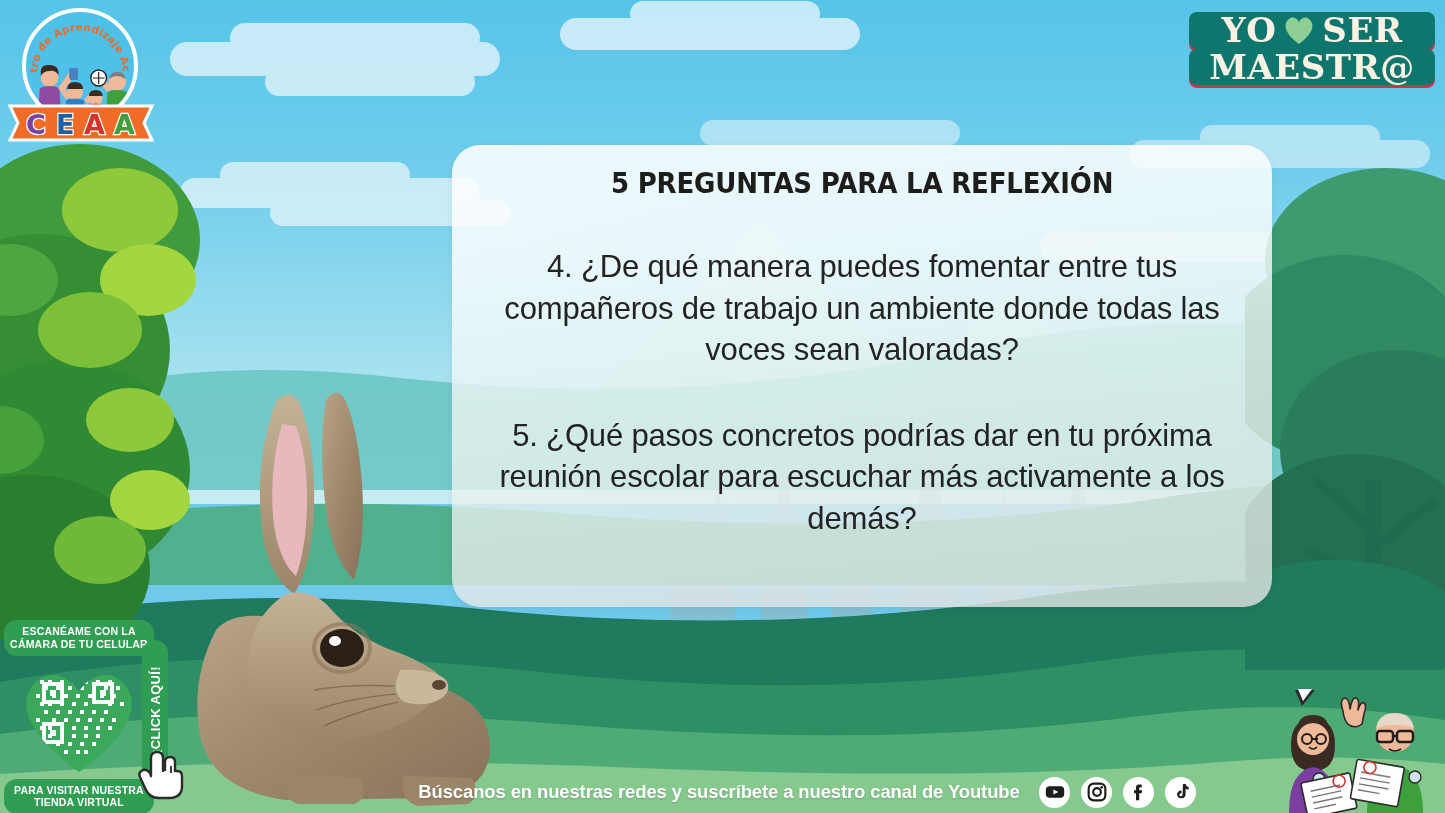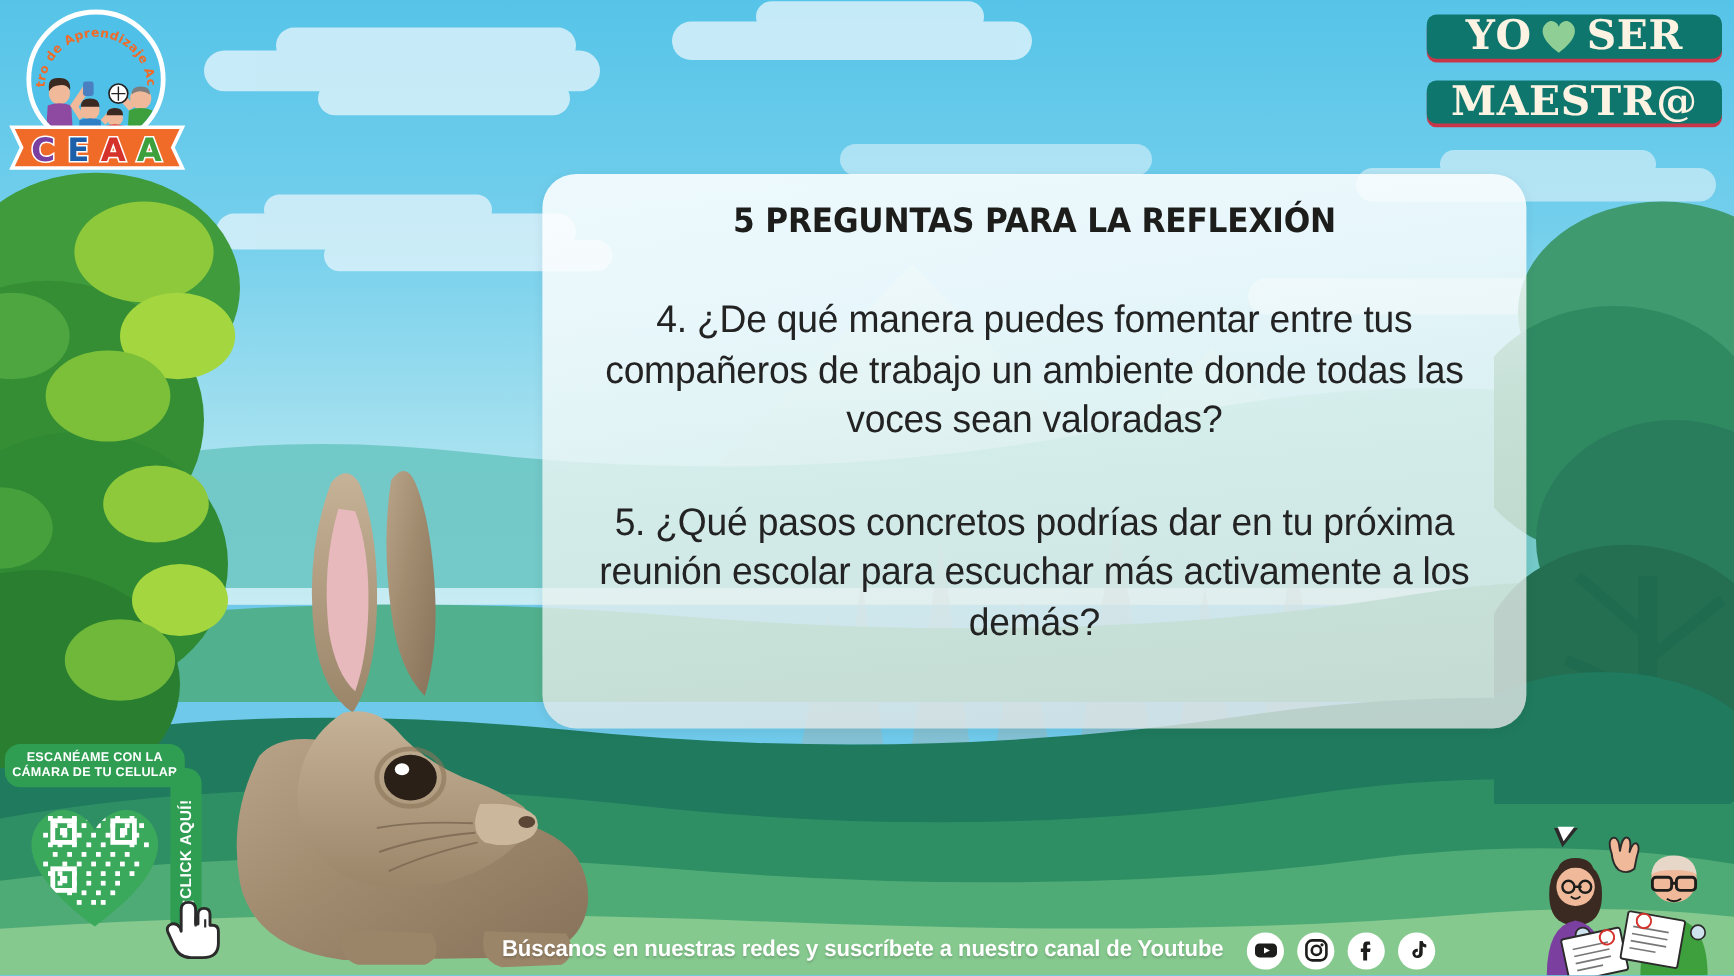--- a/index.html
+++ b/index.html
@@ -83,21 +83,21 @@
   
   .maestro {
     position:absolute; right:10px; top:12px; width:246px; height:92px;
     text-align:center;
   }
   .ms-row {
     display:flex; align-items:center; justify-content:center; gap:6px;
     background:#0f766e; border-radius:8px; padding:1px 10px;
     box-shadow:0 3px 0 #c9364a;
   }
-  .ms-row + .ms-row { margin-top:18px; }
+  .ms-row + .ms-row { margin-top:0; }
   .ms-txt {
     font-family:"DejaVu Serif", serif; font-weight:bold;
     font-size:34px; color:#fdf3e3; letter-spacing:.5px; line-height:1.02;
   }
   .ms-heart { width:34px; height:32px; }
 
   
   .rabbit { position:absolute; left:190px; top:380px; width:320px; height:433px; }
 
   
@@ -439,20 +439,21 @@
         <rect x="30" y="24" width="18" height="18"></rect>
           <rect x="80" y="24" width="18" height="18"></rect>
           <rect x="30" y="64" width="18" height="18"></rect>
       </g>
       <g fill="#ffffff" clip-path="url(#hclip)">
         <rect x="36" y="30" width="6" height="6"></rect>
           <rect x="86" y="30" width="6" height="6"></rect>
           <rect x="36" y="70" width="6" height="6"></rect>
       </g>
     </svg>
+    <div class="qr-pill">PARA VISITAR NUESTRA TIENDA VIRTUAL</div>
   </div>
 
   <div class="click-tab">
     <span>¡CLICK AQUÍ!</span>
   </div>
 
   <svg class="hand" viewBox="0 0 56 60">
     <path d="M14 34 L14 16 Q14 10 20 10 Q26 10 26 16 L26 28 L28 28 L28 20 Q28 15 33 15 Q38 15 38 20 L38 29 L40 29 Q45 29 45 34 L45 44 Q45 56 32 56 L22 56 Q12 56 8 46 L3 35 Q1 30 6 28 Q10 27 13 31 Z" fill="#ffffff" stroke="#2b2b2b" stroke-width="2.4" stroke-linejoin="round"></path>
     <path d="M26 30 L26 22 M34 31 L34 24" stroke="#2b2b2b" stroke-width="1.8" fill="none"></path>
   </svg>

